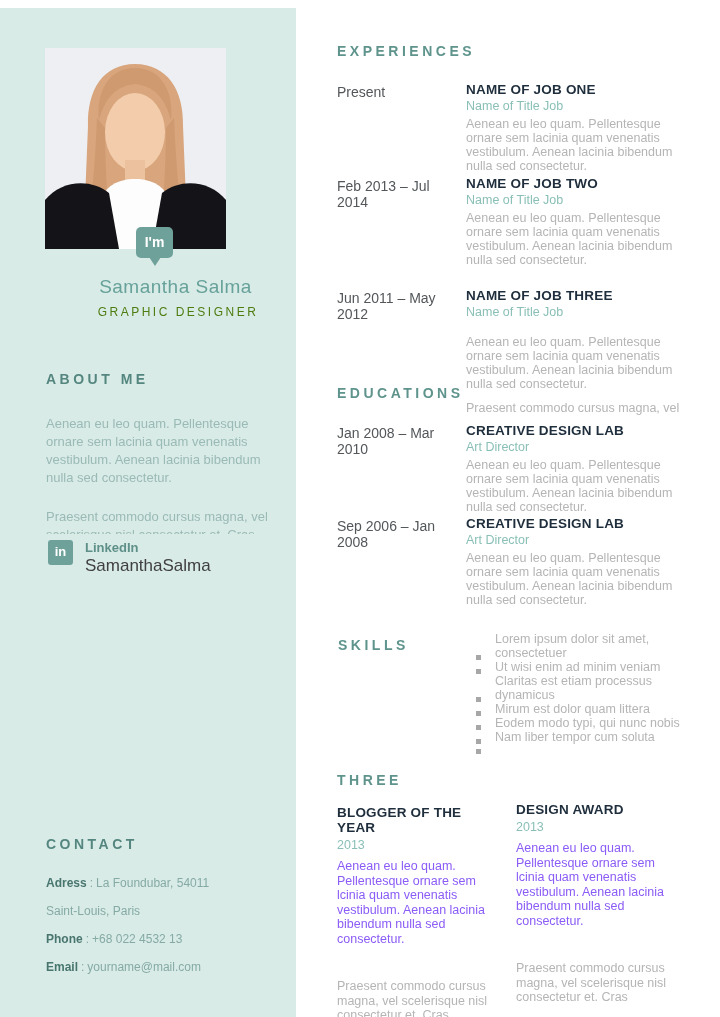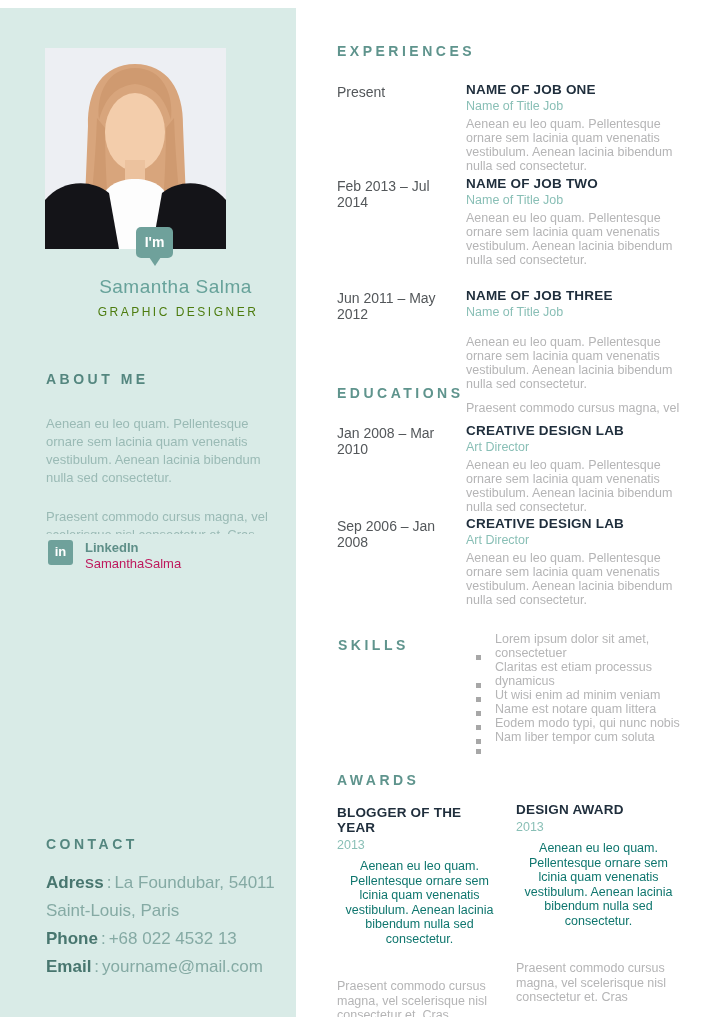--- a/index.html
+++ b/index.html
@@ -25,25 +25,25 @@
   .side-heading { font-size:14px; font-weight:bold; color:#54867f; letter-spacing:3.5px; }
   .about-heading { position:absolute; left:46px; top:363px; }
   .about-p1 { position:absolute; left:46px; top:407px; width:220px; font-size:13px; line-height:18px; color:#9abab5; }
   .about-p2 { position:absolute; left:46px; top:500px; width:224px; font-size:13px; line-height:18px;
               color:#9abab5; max-height:26px; overflow:hidden; }
   .linkedin-row { position:absolute; left:48px; top:532px; display:flex; z-index:2; }
   .li-icon { width:25px; height:25px; background:#6fa19b; border-radius:3px; color:#ffffff;
              font-weight:bold; font-size:13px; text-align:center; line-height:24px; }
   .li-text { margin-left:12px; }
   .li-label { font-size:13px; font-weight:bold; color:#5e8f88; }
-  .li-handle { font-size:13px; color:#be185d; margin-top:1px; }
+  .li-handle { font-size:17px; color:#404040; margin-top:1px; }
 
   .contact-heading { position:absolute; left:46px; top:828px; }
   .contact-list { position:absolute; left:46px; top:868px; width:230px; }
-  .contact-line { font-size:17px; color:#85aaa4; margin-bottom:14px; line-height:14px; }
+  .contact-line { font-size:12px; color:#85aaa4; margin-bottom:14px; line-height:14px; }
   .contact-label { font-weight:bold; color:#48766f; }
   .contact-sep { margin:0 3px; }
 
   
   .main-heading { position:absolute; font-size:14px; font-weight:bold; color:#5f948d; letter-spacing:3.5px; }
   .h-exp { left:337px; top:43px; }
   .h-edu { left:337px; top:385px; }
   .h-skl { left:338px; top:637px; }
   .h-awd { left:337px; top:772px; }
 
@@ -63,21 +63,21 @@
   .skills-list { position:absolute; left:468px; top:632px; width:222px; list-style:none; }
   .skills-list li { display:flex; font-size:12.5px; line-height:14px; color:#b5b5b6;align-items:flex-end; }
   .skills-list li .bullet { flex:0 0 5px; width:5px; height:5px; background:#a7a7a7; margin:5px 14px 0 8px; }
   .skills-list li .s-text { width:200px; }
 
   .award-col { position:absolute; width:165px; }
   .awd-1 { left:337px; top:805px; }
   .awd-2 { left:516px; top:802px; }
   .award-col .a-title { font-size:13.5px; font-weight:bold; color:#1f2e3c; letter-spacing:0.2px; }
   .award-col .a-year { font-size:12.5px; color:#89bfb6; margin-top:3px; }
-  .award-col .a-p1 { font-size:12.5px; line-height:14.5px; color:#0f766e; margin-top:7px;text-align:center; }
+  .award-col .a-p1 { font-size:12.5px; line-height:14.5px; color:#8b5cf6; margin-top:7px; }
   .award-col .a-p2 { font-size:12.5px; line-height:14.5px; color:#b5b5b6; margin-top:33px; }
 </style>
 </head>
 <body>
 
 <div class="page">
 
   <aside class="sidebar">
 
     <div class="photo-box">
@@ -182,45 +182,45 @@
     </div>
 
     <h2 class="main-heading h-skl">SKILLS</h2>
     <ul class="skills-list">
       <li>
           <span class="bullet"></span>
           <span class="s-text">Lorem ipsum dolor sit amet, consectetuer</span>
         </li>
       <li>
           <span class="bullet"></span>
+          <span class="s-text">Ut wisi enim ad minim veniam</span>
+        </li>
+      <li>
+          <span class="bullet"></span>
           <span class="s-text">Claritas est etiam processus dynamicus</span>
         </li>
       <li>
           <span class="bullet"></span>
-          <span class="s-text">Ut wisi enim ad minim veniam</span>
-        </li>
-      <li>
-          <span class="bullet"></span>
-          <span class="s-text">Name est notare quam littera</span>
+          <span class="s-text">Mirum est dolor quam littera</span>
         </li>
       <li>
           <span class="bullet"></span>
           <span class="s-text">Eodem modo typi, qui nunc nobis</span>
         </li>
       <li>
           <span class="bullet"></span>
           <span class="s-text">Nam liber tempor cum soluta</span>
         </li>
       <li>
           <span class="bullet"></span>
           <span class="s-text"></span>
         </li>
     </ul>
 
-    <h2 class="main-heading h-awd">AWARDS</h2>
+    <h2 class="main-heading h-awd">THREE</h2>
 
     <div class="award-col awd-1">
       <div class="a-title">BLOGGER OF THE YEAR</div>
       <div class="a-year">2013</div>
       <p class="a-p1">Aenean eu leo quam. Pellentesque ornare sem lcinia quam venenatis vestibulum. Aenean lacinia bibendum nulla sed consectetur.</p>
       <p class="a-p2">Praesent commodo cursus magna, vel scelerisque nisl consectetur et. Cras</p>
     </div>
 
     <div class="award-col awd-2">
       <div class="a-title">DESIGN AWARD</div>

